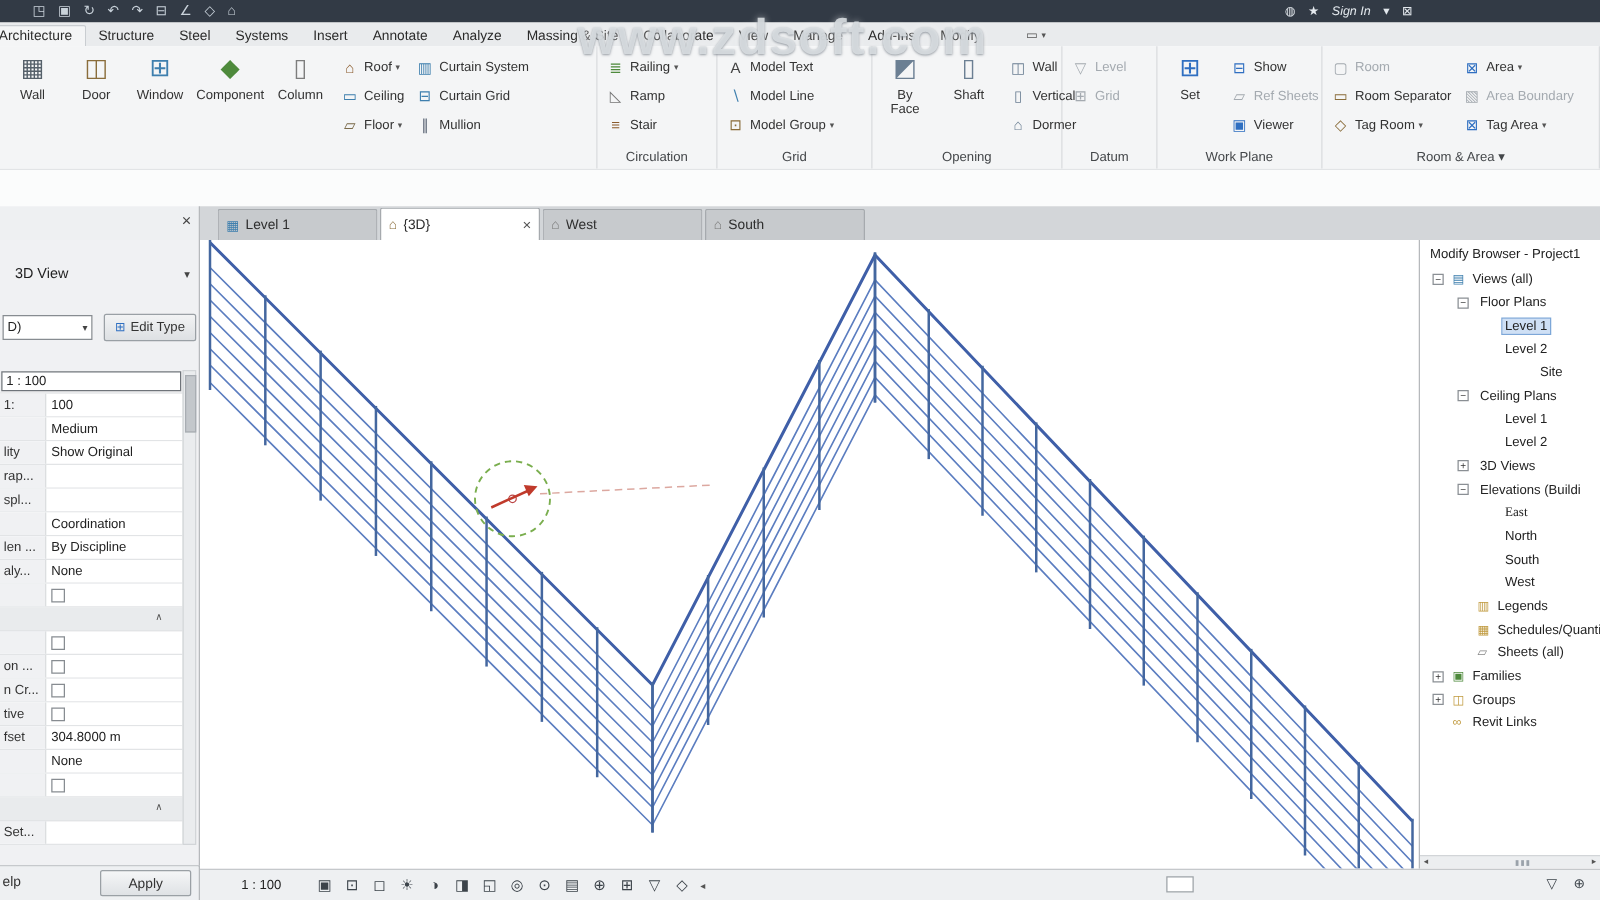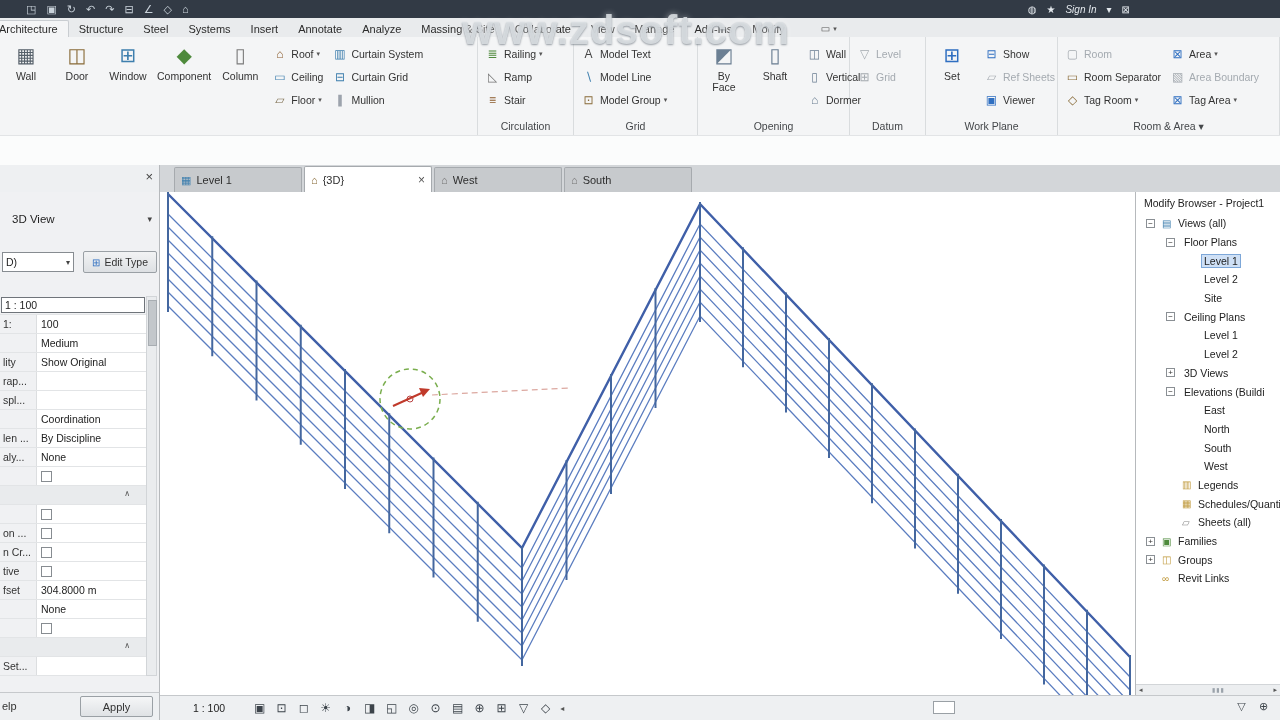--- a/index.html
+++ b/index.html
@@ -584,21 +584,21 @@
         <span class="pb-label">Floor Plans</span>
       </div>
       <div class="pb-row selected" style="padding-left: 50px;">
         <span class="pb-slot"></span>
         <span class="pb-label">Level 1</span>
       </div>
       <div class="pb-row" style="padding-left: 50px;">
         <span class="pb-slot"></span>
         <span class="pb-label">Level 2</span>
       </div>
-      <div class="pb-row" style="padding-left: 50px;">
+      <div class="pb-row" style="padding-left: 50px; justify-content: center;">
         <span class="pb-slot"></span>
         <span class="pb-label">Site</span>
       </div>
       <div class="pb-row" style="padding-left: 30px;">
         <span class="pb-slot">
           <span class="pb-exp">−</span>
         </span>
         <span class="pb-label">Ceiling Plans</span>
       </div>
       <div class="pb-row" style="padding-left: 50px;">
@@ -614,21 +614,21 @@
           <span class="pb-exp">+</span>
         </span>
         <span class="pb-label">3D Views</span>
       </div>
       <div class="pb-row" style="padding-left: 30px;">
         <span class="pb-slot">
           <span class="pb-exp">−</span>
         </span>
         <span class="pb-label">Elevations (Buildi</span>
       </div>
-      <div class="pb-row" style="padding-left: 50px;">
+      <div class="pb-row" style="padding-left: 50px; font-family: Liberation Serif, serif;">
         <span class="pb-slot"></span>
         <span class="pb-label">East</span>
       </div>
       <div class="pb-row" style="padding-left: 50px;">
         <span class="pb-slot"></span>
         <span class="pb-label">North</span>
       </div>
       <div class="pb-row" style="padding-left: 50px;">
         <span class="pb-slot"></span>
         <span class="pb-label">South</span>

